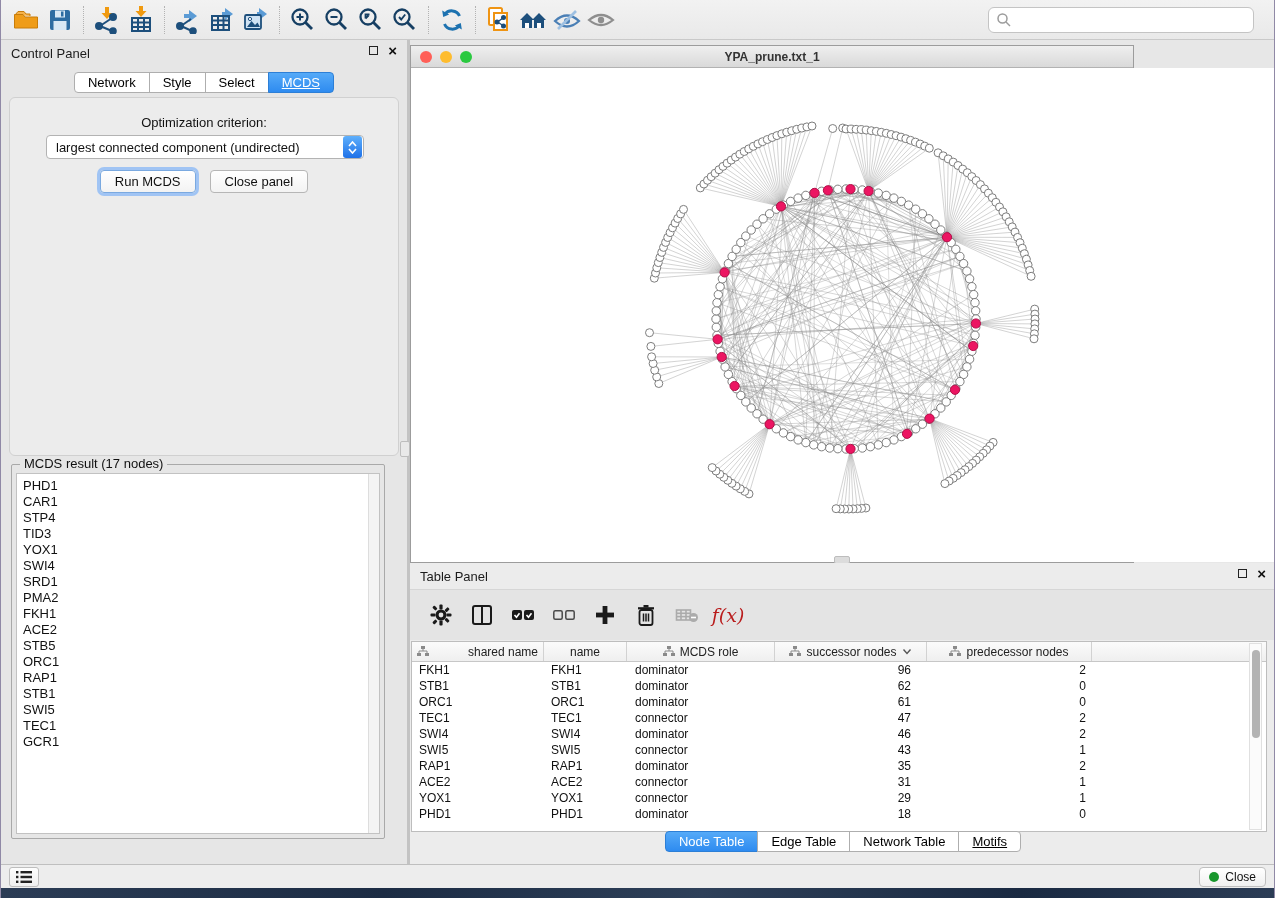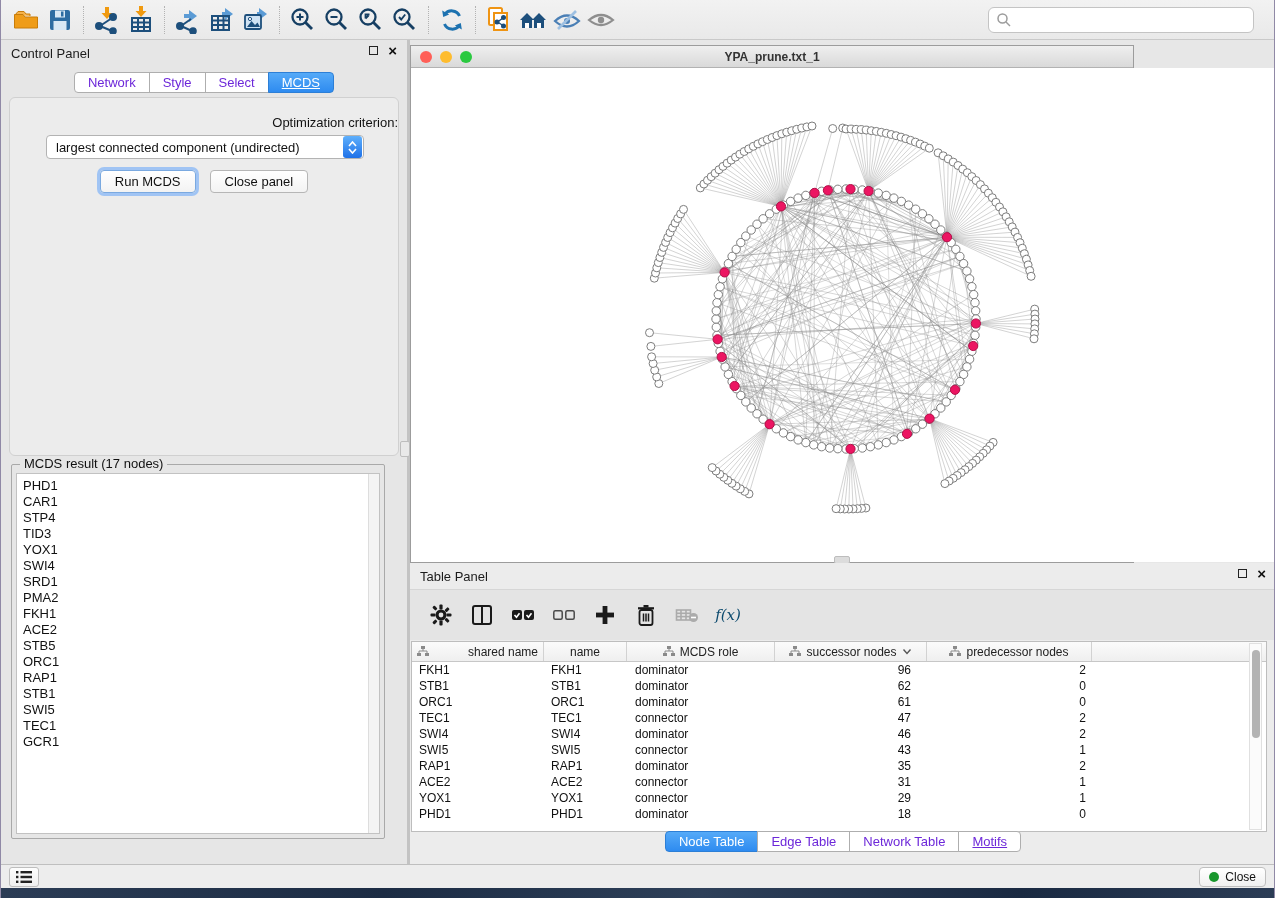--- a/index.html
+++ b/index.html
@@ -22,28 +22,28 @@
 
   
   .control-panel { position:absolute; left:0; top:40px; width:406px; height:824px; background:#e6e6e6; }
   .panel-head { position:absolute; left:10px; top:6px; font-size:13px; color:#1c1c1c; }
   .win-btns { position:absolute; right:10px; top:6px; display:flex; gap:10px; align-items:center; }
   .float-ico { width:9px; height:9px; border:1.6px solid #222; display:inline-block; }
   .close-ico { font-size:15px; font-weight:bold; color:#111; line-height:9px; }
 
   .cp-tabs { position:absolute; left:0; top:32px; width:100%; display:flex; justify-content:center; }
   .tab-seg { height:21px; padding:0 13px; background:#fff; border:1px solid #aeaeae; margin-left:-1px;
-             font-size:13px; display:flex; align-items:center; color:#6d28d9; }
+             font-size:13px; display:flex; align-items:center; color:#000000; }
   .tab-seg:first-child { border-radius:4px 0 0 4px; margin-left:0; }
   .tab-seg:last-child { border-radius:0 4px 4px 0;text-decoration:underline; }
   .tab-seg.active { background:linear-gradient(#55aaf8,#2e8bf0); border-color:#2d7fd6; color:#fff; }
 
   .cp-inner { position:absolute; left:8px; top:57px; width:390px; height:359px; background:#ececec;
               border:1px solid #d0d0d0; border-radius:6px; }
-  .criterion-label { position:absolute; left:0; top:17px; width:100%; text-align:right; font-size:13px; color:#111; }
+  .criterion-label { position:absolute; left:0; top:17px; width:100%; text-align:center; font-size:13px; color:#111; }
   .criterion-select { position:absolute; left:36px; top:37px; width:318px; height:24px; background:#fff;
                       border:1px solid #b3b3b3; border-radius:4px; display:flex; align-items:center; }
   .criterion-select .sel-text { flex:1; font-size:13px; padding-left:9px; color:#111; white-space:nowrap; }
   .sel-spinner { width:19px; height:22px; margin-right:1px; border-radius:3px;
                  background:linear-gradient(#5fb0fc,#1e71e8); display:flex; flex-direction:column;
                  align-items:center; justify-content:center; gap:1px; }
   .sel-spinner svg { display:block; }
   .cp-buttons { position:absolute; left:0; top:72px; width:100%; display:flex; justify-content:center; gap:14px; }
   .btn { height:23px; padding:0 14px; background:linear-gradient(#ffffff,#f3f3f3); border:1px solid #b6b6b6;
          border-radius:4px; font-size:13px; color:#111; display:flex; align-items:center; }
@@ -76,21 +76,21 @@
   .tl { width:12px; height:12px; border-radius:50%; }
   .net-title { position:absolute; left:0; width:100%; text-align:center; font-size:12px; font-weight:bold; color:#333; }
   .net-canvas { position:absolute; left:0; top:22px; width:864px; height:494px; background:#fff; }
   .net-canvas svg { display:block; }
 
   
   .table-panel { position:absolute; left:409px; top:563px; width:866px; height:301px; background:#ececec; }
   .tp-toolbar { position:absolute; left:0; top:26px; width:100%; height:51px; background:#e4e4e4;
                 border-top:1px solid #d6d6d6; display:flex; align-items:center; gap:15px; padding-left:18px; }
   .tpi { width:26px; height:26px; display:flex; align-items:center; justify-content:center; }
-  .fx-ico { font-family:"DejaVu Serif", serif; font-style:italic; font-size:15px; color:#0c4a6e; }
+  .fx-ico { font-family:"DejaVu Serif", serif; font-style:italic; font-size:19px; color:#b91c1c; }
 
   .table-wrap { position:absolute; left:1px; top:78px; width:856px; height:191px; background:#fff;
                 border:1px solid #bdbdbd; }
   .thead { display:flex; height:20px; background:linear-gradient(#fbfbfb,#efefef); border-bottom:1px solid #c7c7c7; }
   .th { display:flex; align-items:center; justify-content:center; gap:5px; font-size:12px; color:#222;
         border-right:1px solid #d2d2d2; }
   .th .col-ico { flex:0 0 auto; }
   .trow { display:flex; height:16px; align-items:center; }
   .td { font-size:12px; color:#111; white-space:nowrap; overflow:hidden; }
   .c0 { width:132px; padding-left:7px;gap:39px; }

